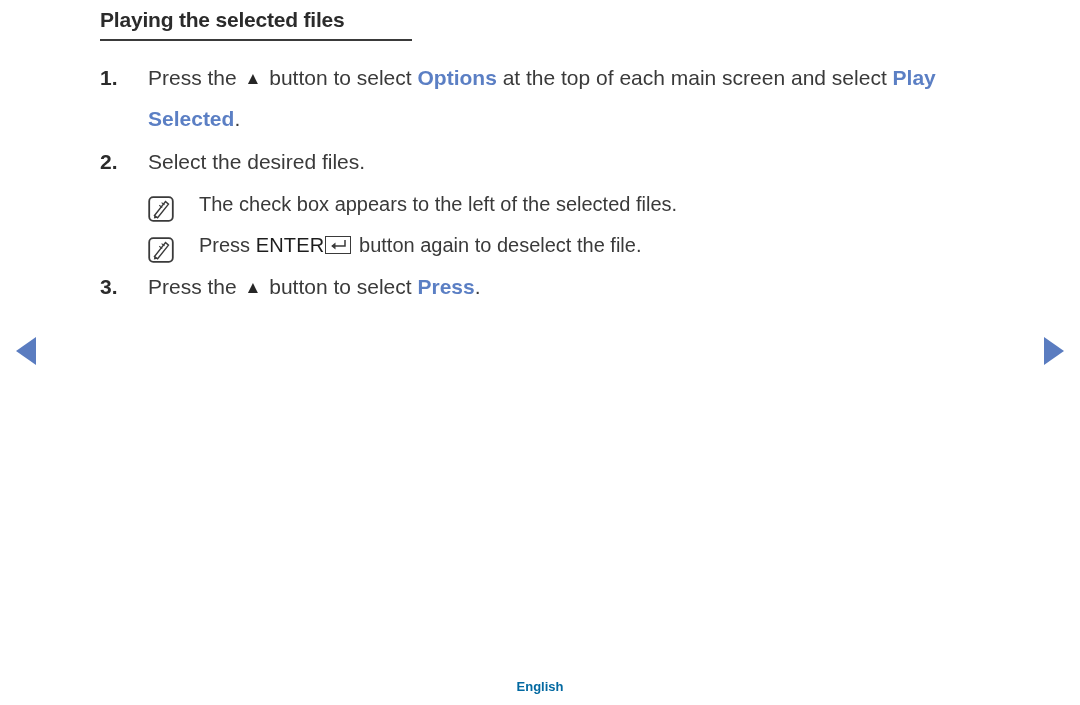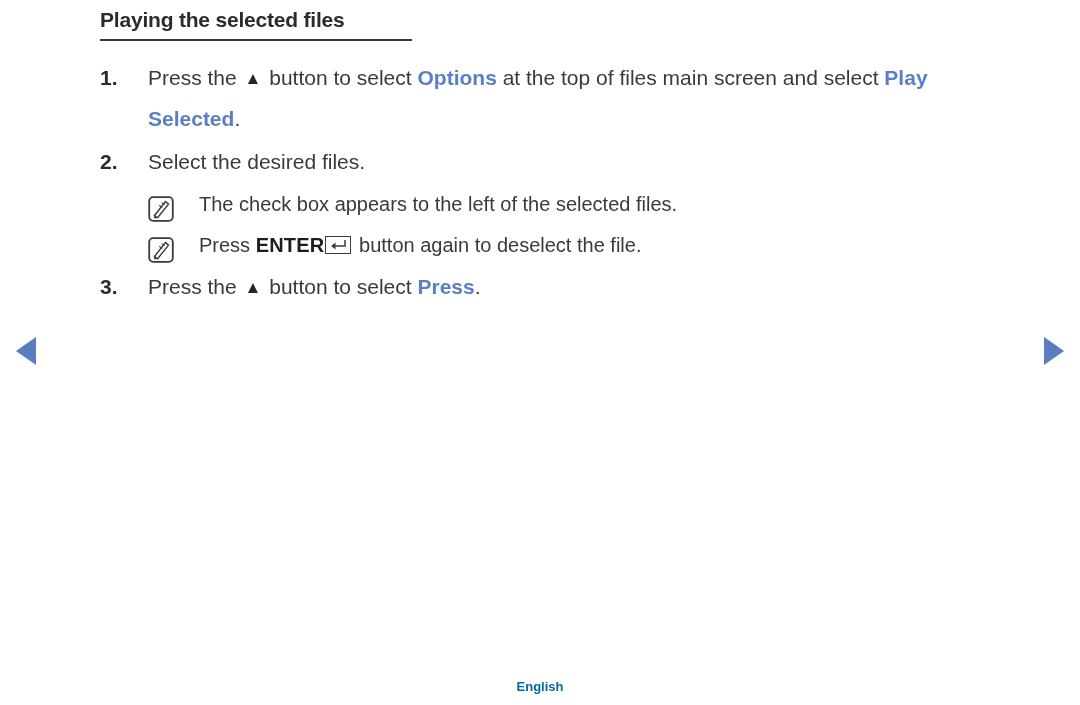--- a/index.html
+++ b/index.html
@@ -98,21 +98,21 @@
   }
   .up-arrow {
     display: inline-block;
     font-size: 17px;
     line-height: 1;
     color: #262626;
     transform: translateY(-1px);
     padding: 0 2px;
   }
   .kbd-bold {
-    font-weight: bold;
+    font-weight: normal;
     color: #1d1d1d;
     letter-spacing: 0.2px;
   }
   .enter-key {
     display: inline-block;
     width: 26px;
     height: 18px;
     border: 1.6px solid #3a3a3a;
     position: relative;
     vertical-align: -2px;
@@ -163,21 +163,21 @@
 <body>
 
 <div class="page">
 
   <div class="section-heading">Playing the selected files</div>
 
   <div class="steps">
 
     <div class="step">
       <div class="step-num">1.</div>
-      <div class="step-body"><span>Press the </span><span class="up-arrow">▲</span><span> button to select </span><span class="hl">Options</span><span> at the top of files main screen and select </span><span class="hl">Play Selected</span><span>.</span></div>
+      <div class="step-body"><span>Press the </span><span class="up-arrow">▲</span><span> button to select </span><span class="hl">Options</span><span> at the top of each main screen and select </span><span class="hl">Play Selected</span><span>.</span></div>
     </div>
 
     <div class="step">
       <div class="step-num">2.</div>
       <div class="step-body"><span>Select the desired files.</span></div>
     </div>
 
     <div class="note">
       <div class="note-icon">
         <svg width="26" height="26" viewBox="0 0 26 26">

